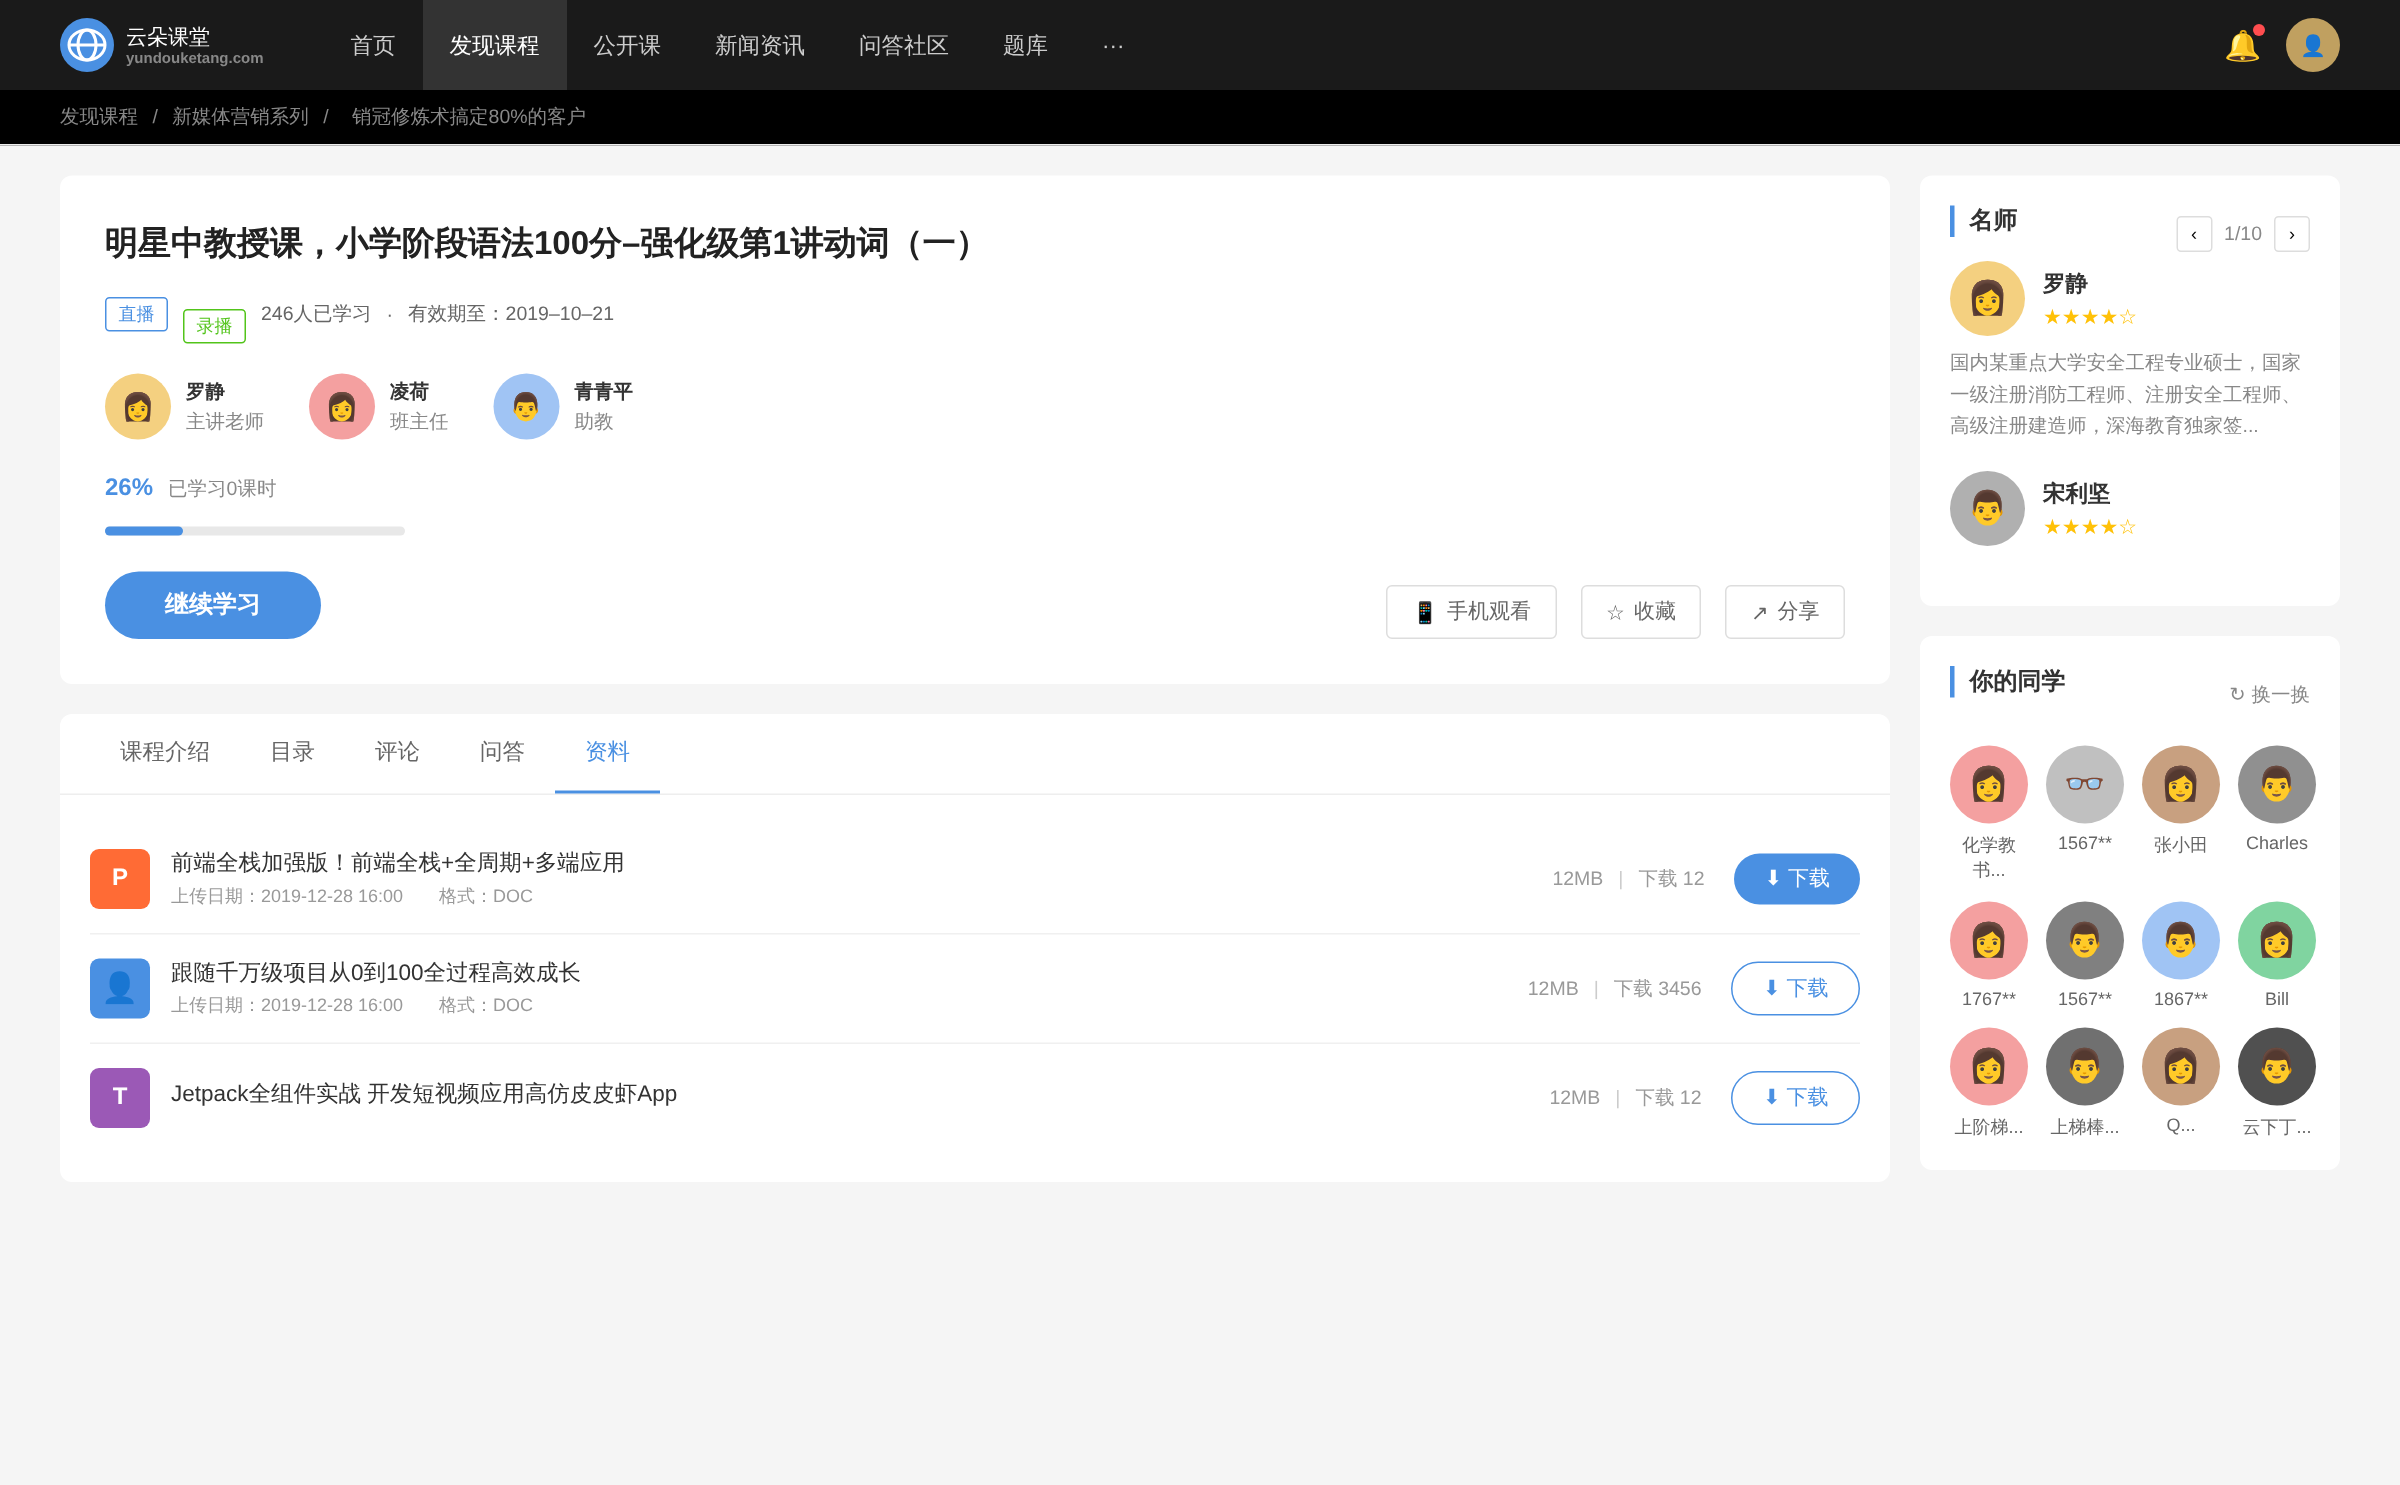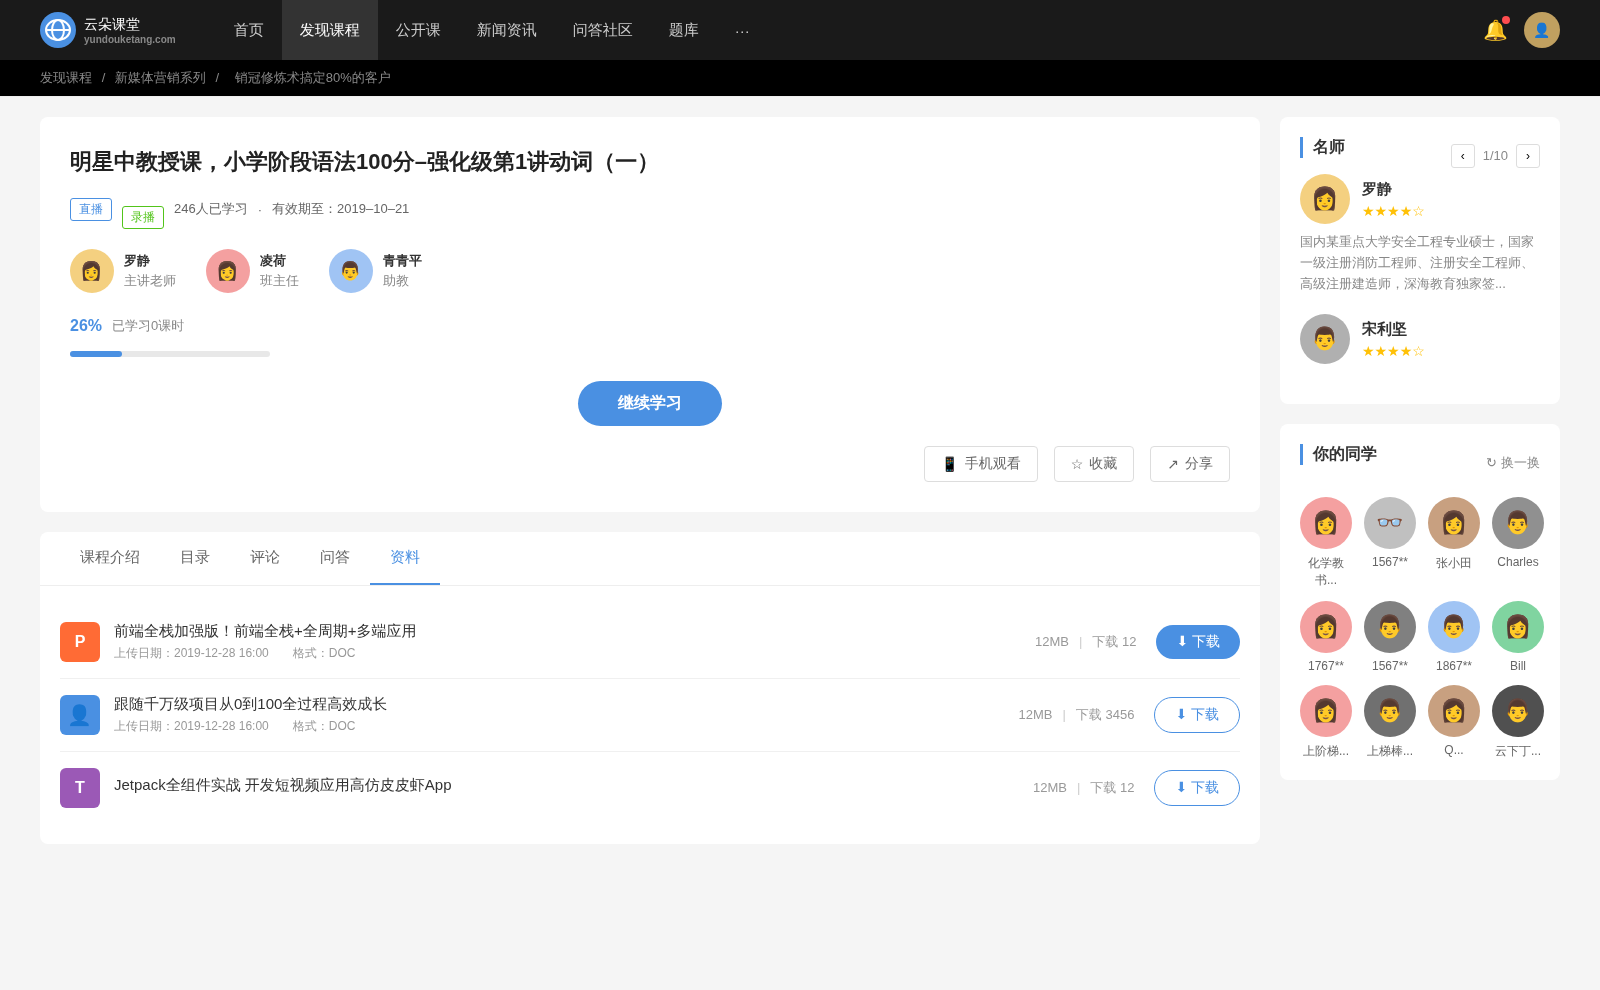--- a/index.html
+++ b/index.html
@@ -40,21 +40,21 @@
     .teacher-avatar { width: 44px; height: 44px; border-radius: 50%; background: #e0d0c0; overflow: hidden; display: flex; align-items: center; justify-content: center; font-size: 18px; }
     .teacher-info { font-size: 13px; }
     .teacher-name { font-weight: bold; color: #333; margin-bottom: 2px; }
     .teacher-role { color: #888; }
     .progress-section { margin-bottom: 24px; }
     .progress-header { display: flex; align-items: center; gap: 10px; margin-bottom: 16px; }
     .progress-pct { color: #4a90e2; font-size: 16px; font-weight: bold; }
     .progress-label { color: #888; font-size: 13px; }
     .progress-bar-bg { background: #e8e8e8; border-radius: 4px; height: 6px; width: 200px; }
     .progress-bar-fill { background: #4a90e2; border-radius: 4px; height: 6px; }
-    .course-actions { display: flex; align-items: center; gap: 20px; flex-direction: column; }
+    .course-actions { display: flex; align-items: flex-end; gap: 20px; }
     .btn-continue { background: #4a90e2; color: white; border: none; border-radius: 24px; padding: 12px 40px; font-size: 16px; cursor: pointer; font-weight: bold; }
     .action-btns { display: flex; gap: 16px; margin-left: auto; }
     .action-btn { display: flex; align-items: center; gap: 6px; color: #666; font-size: 14px; cursor: pointer; border: 1px solid #ddd; padding: 8px 16px; border-radius: 4px; background: white; }
 
     
     .tabs-section { background: white; border-radius: 8px; }
     .tabs-header { display: flex; gap: 0; padding: 0 20px; border-bottom: 1px solid #eee; }
     .tab { padding: 16px 20px; color: #666; cursor: pointer; font-size: 15px; border-bottom: 2px solid transparent; }
     .tab.active { color: #4a90e2; border-bottom-color: #4a90e2; }
     .tabs-content { padding: 20px; }

